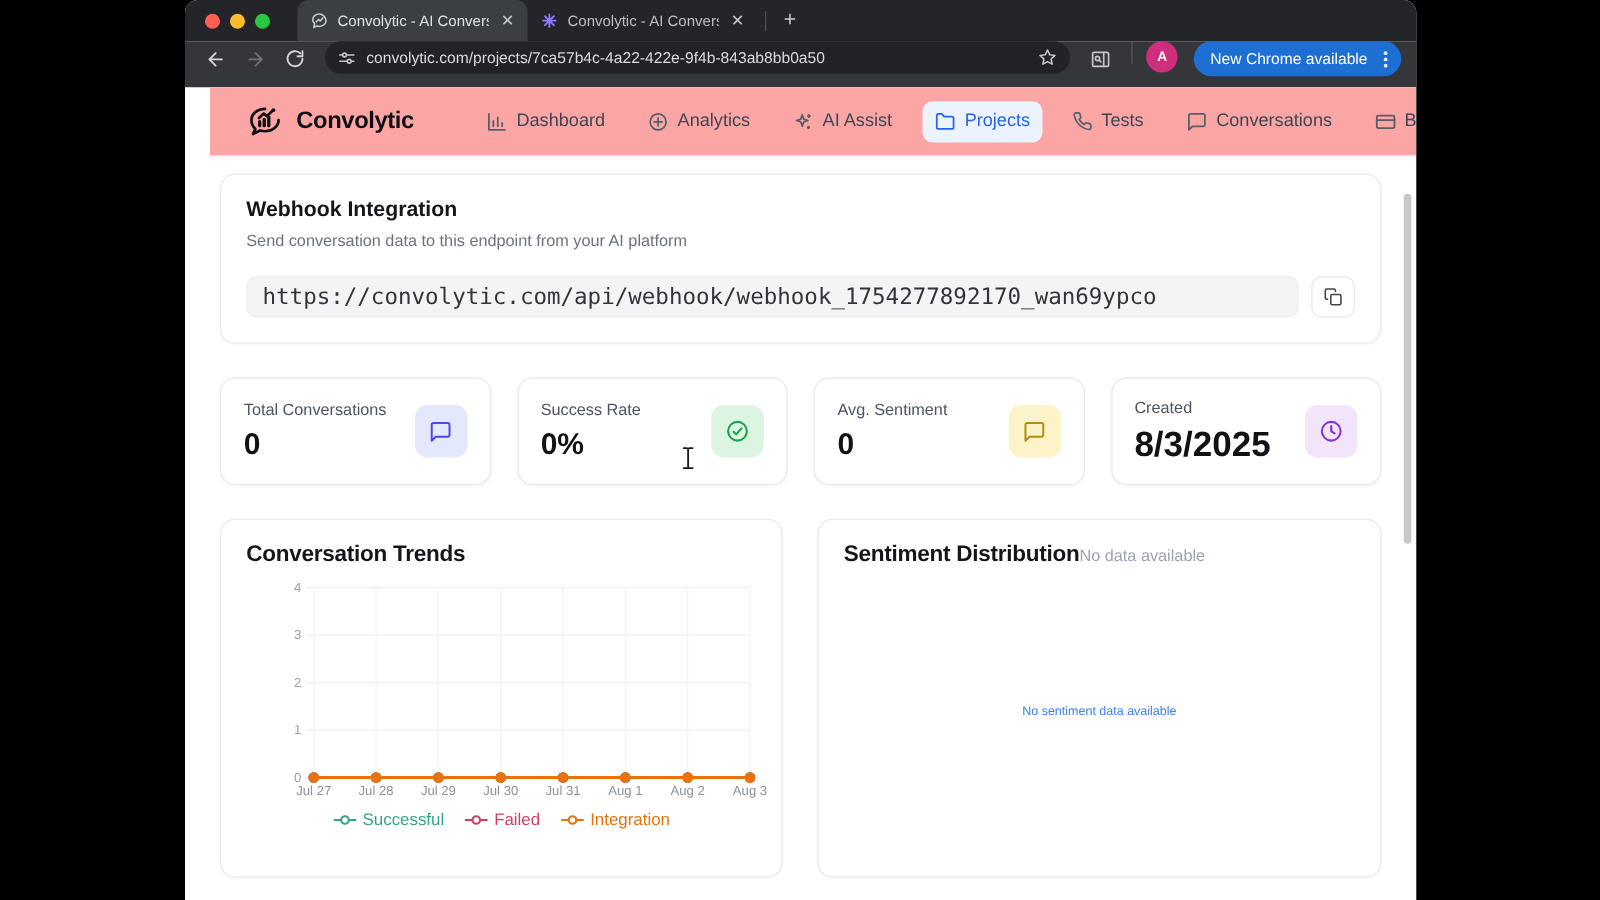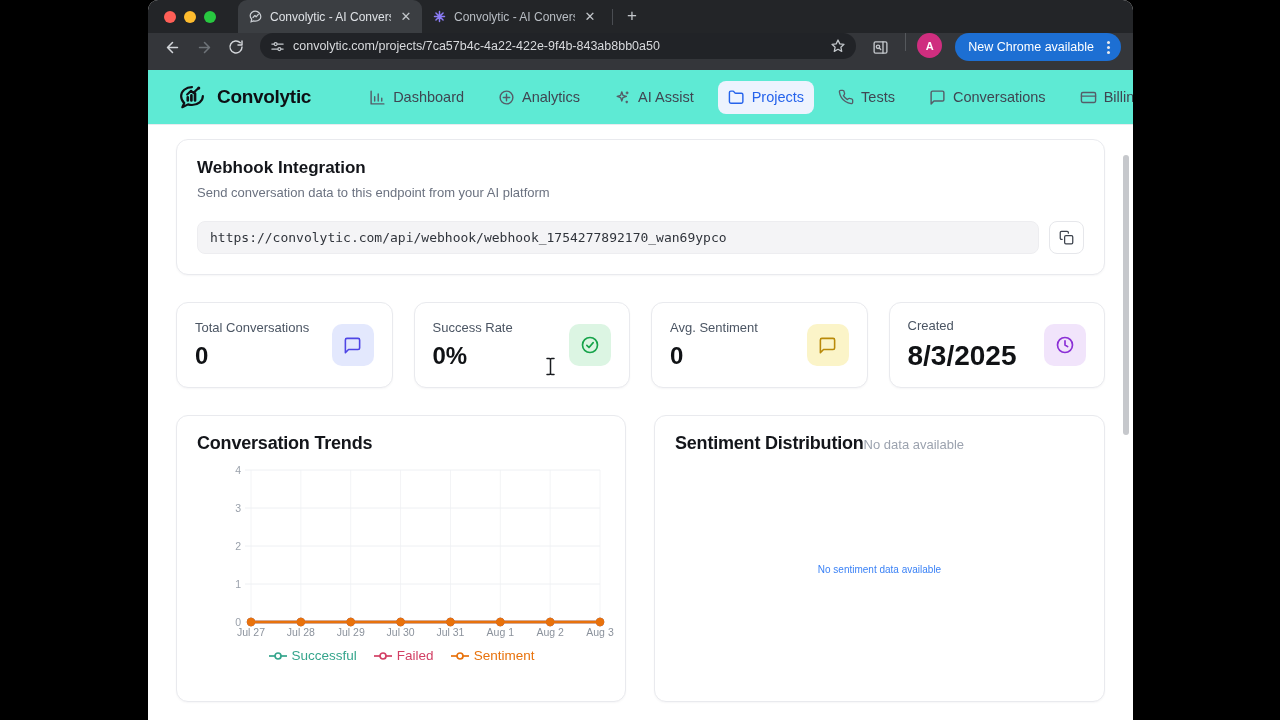--- a/index.html
+++ b/index.html
@@ -48,41 +48,41 @@
                  flex:0 0 auto; }
   .update-pill .txt { color:#fff; font-size:12.5px; }
   .kebab { color:#e8eaed; font-size:13px; letter-spacing:0; line-height:6px;
            display:flex; flex-direction:column; gap:2px; padding:0 5px; }
   .kebab i { width:3px; height:3px; background:#e8eaed; border-radius:50%; display:block; }
 
   
   .page { flex:1; background:#fff; position:relative; overflow:hidden; }
 
   .appnav { height:55px; display:flex; align-items:center; padding:0 28px;
-            border-bottom:1px solid #e9ebef; background:#5eead4; }
+            border-bottom:1px solid #e9ebef; background:#fca5a5;margin-left:20px; }
   .brand { display:flex; align-items:center; gap:9px; margin-right:48px; }
   .brand .name { font-size:19px; font-weight:bold; color:#0d0f14; letter-spacing:-.3px; }
   .navitems { display:flex; align-items:center; gap:14px; flex:1; }
   .navitem { display:flex; align-items:center; gap:7px; font-size:14.5px; color:#3f4652;
              padding:8px 10px; border-radius:8px; cursor:pointer; white-space:nowrap; }
   .navitem svg { stroke:#555d68; }
   .navitem.active { background:#edf3fe; color:#2563eb; }
   .navitem.active svg { stroke:#2563eb; }
 
   .main { padding:14px 28px 0 28px; }
   .card { background:#fff; border:1px solid #e9eaee; border-radius:12px;
           box-shadow:0 1px 2px rgba(16,24,40,.04); }
 
   
   .webhook { padding:18px 20px 20px; margin-bottom:27px; }
   .webhook h2 { font-size:17px; font-weight:bold; color:#13151a; }
   .webhook .sub { font-size:13px; color:#6b7280; margin-top:7px; }
   .hookrow { display:flex; gap:10px; margin-top:21px; align-items:stretch; }
   .hookinput { flex:1; background:#f4f4f6; border:1px solid #ededf0; border-radius:8px;
-               height:33px; font-family:"DejaVu Sans Mono", monospace; font-size:13px;
+               height:33px; font-family:"DejaVu Sans Mono", monospace; font-size:18px;
                color:#30343b; padding:0 12px; outline:none; }
   .copybtn { width:35px; height:33px; background:#fff; border:1px solid #e6e7eb;
              border-radius:8px; display:flex; align-items:center; justify-content:center; }
 
   
   .stats { display:grid; grid-template-columns:repeat(4,1fr); gap:21px; margin-bottom:27px; }
   .stat { padding:15px 18px; display:flex; justify-content:space-between; align-items:center; }
   .stat .lab { font-size:13px; color:#4b5563; }
   .stat .val { font-size:24px; font-weight:bold; color:#101215; margin-top:7px; }
   .stat .val.small { font-size:28px; }
@@ -393,21 +393,21 @@
                     <line x1="1" y1="6" x2="19" y2="6" stroke="#d23f64" stroke-width="1.7"></line>
                     <circle cx="10" cy="6" r="3" fill="#fff" stroke="#d23f64" stroke-width="1.7"></circle>
                   </svg>
                   <span>Failed</span>
                 </span>
                 <span class="legenditem" style="color: rgb(232, 114, 12);">
                   <svg width="20" height="12" viewBox="0 0 20 12">
                     <line x1="1" y1="6" x2="19" y2="6" stroke="#e8720c" stroke-width="1.7"></line>
                     <circle cx="10" cy="6" r="3" fill="#fff" stroke="#e8720c" stroke-width="1.7"></circle>
                   </svg>
-                  <span>Sentiment</span>
+                  <span>Integration</span>
                 </span>
               </div>
           </div>
 
           <div class="card chartcard">
             <div class="senthead">
               <h2>Sentiment Distribution</h2>
               <span class="nodata">No data available</span>
             </div>
             <div class="sentbody">

